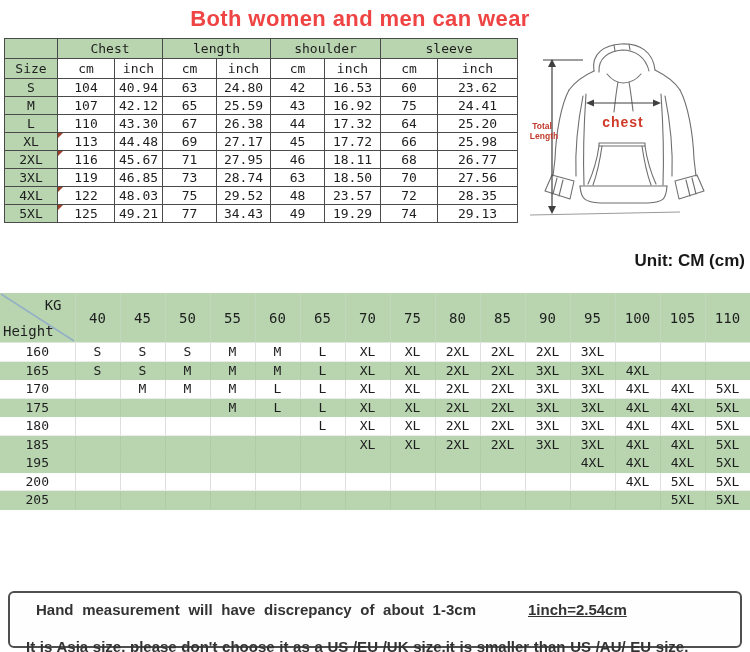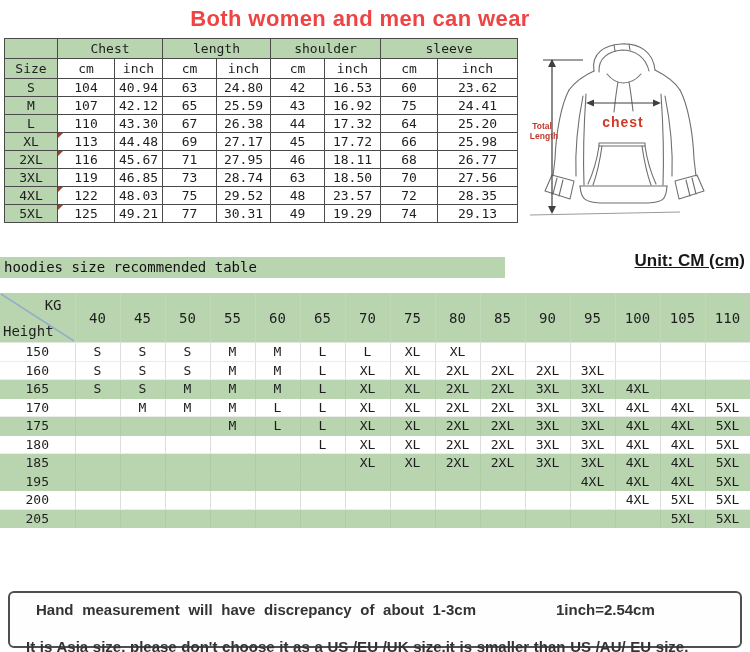--- a/index.html
+++ b/index.html
@@ -16,40 +16,40 @@
   .size-table td{border:1px solid #4a4a4a;text-align:center;padding:0;
                  font-size:13px;height:17px;color:#1e1e1e;position:relative;overflow:hidden;}
   .size-table tr.hdr td{height:19px;}
   .size-table .g{background:#b8d5b0;}
   .size-table td.note:before{content:"";position:absolute;left:0;top:0;width:0;height:0;
                  border-top:5px solid #a04028;border-right:5px solid transparent;}
 
   
   .strip{position:absolute;left:0;top:257px;width:505px;height:21px;background:#b8d5b0;
          font-size:14px;line-height:21px;padding-left:4px;box-sizing:border-box;color:#111;}
-  .unit{position:absolute;right:5px;top:251px;font:bold 17px "Liberation Sans",sans-serif;color:#181818;text-decoration:underline;}
+  .unit{position:absolute;right:5px;top:251px;font:bold 17px "Liberation Sans",sans-serif;color:#181818;}
 
   
   .matrix{position:absolute;left:0;top:293px;width:750px;}
   .matrix td{padding:0;text-align:center;font-size:13px;height:17.5px;color:#1e1e1e;
              border-right:1px solid #dedede;border-bottom:1px solid #ececec;overflow:hidden;}
   .matrix tr.mhead td{background:#b8d5b0;height:49px;font-size:14px;
              border-right:1px solid #c2d8bb;border-bottom:1px solid #dfe8dc;}
   .matrix tr.gr td{background:#b8d5b0;border-right-color:#aecba6;border-bottom-color:#b8d5b0;}
   .corner{position:relative;margin-left:16px;}
   .corner .kg{position:absolute;top:4px;right:13px;font-size:14px;}
   .corner .hh{position:absolute;bottom:3px;left:3px;font-size:14px;text-align:right;}
   .corner svg{position:absolute;left:0;top:0;}
 
   
   .footer{position:absolute;left:8px;top:591px;width:730px;height:53px;background:#fefefe;
           border:2px solid #4f4f4f;border-radius:6px;
           font:bold 15px "Liberation Sans",sans-serif;color:#333;}
   .f1{margin:8px 0 0 26px;word-spacing:4.5px;white-space:nowrap;}
-  .f1 .r{margin-left:80px;word-spacing:0;}
+  .f1 .r{margin-left:52px;word-spacing:0;text-decoration:underline;}
   .f2{margin:20px 0 0 16px;word-spacing:.5px;white-space:nowrap;}
 
   
   .hoodie{position:absolute;left:528px;top:33px;}
 </style>
 </head>
 <body>
 
 <div id="page">
 
@@ -163,21 +163,21 @@
           <td>48</td>
           <td>23.57</td>
           <td>72</td>
           <td>28.35</td>
         </tr>
         <tr>
           <td class="g">5XL</td>
           <td class="note">125</td>
           <td>49.21</td>
           <td>77</td>
-          <td>30.31</td>
+          <td>34.43</td>
           <td>49</td>
           <td>19.29</td>
           <td>74</td>
           <td>29.13</td>
         </tr>
       </tbody>
   </table>
 
   <svg class="hoodie" width="222" height="213" viewBox="0 0 222 213">
     <g stroke="#6f6f6f" fill="none" stroke-width="1.1" stroke-linecap="round" stroke-linejoin="round">
@@ -232,21 +232,20 @@
       <path d="M 62,70 L 129,70"></path>
     </g>
     <polygon points="58,70 66,66.5 66,73.5" fill="#3f3f3f"></polygon>
     <polygon points="133,70 125,66.5 125,73.5" fill="#3f3f3f"></polygon>
 
     <text x="95" y="94" text-anchor="middle" font-family="Liberation Sans, sans-serif" font-size="14" font-weight="bold" letter-spacing="1" fill="#cf3a28">chest</text>
     <text x="14" y="96" text-anchor="middle" font-family="Liberation Sans, sans-serif" font-size="8.5" font-weight="bold" fill="#c0392b">Total</text>
     <text x="16" y="106" text-anchor="middle" font-family="Liberation Sans, sans-serif" font-size="8.5" font-weight="bold" fill="#c0392b">Length</text>
   </svg>
 
-  <div class="strip">hoodies size recommended table</div>
   <div class="unit">Unit: CM (cm)</div>
 
   <table class="matrix">
     <colgroup id="matrix-cols">
         <col style="width:75px">
         <col style="width: 45px;">
         <col style="width: 45px;">
         <col style="width: 45px;">
         <col style="width: 45px;">
         <col style="width: 45px;">
@@ -282,38 +281,20 @@
           <td>85</td>
           <td>90</td>
           <td>95</td>
           <td>100</td>
           <td>105</td>
           <td>110</td>
         </tr>
     </tbody>
     <tbody id="matrix-body">
         <tr>
-          <td>150</td>
-          <td>S</td>
-          <td>S</td>
-          <td>S</td>
-          <td>M</td>
-          <td>M</td>
-          <td>L</td>
-          <td>L</td>
-          <td>XL</td>
-          <td>XL</td>
-          <td></td>
-          <td></td>
-          <td></td>
-          <td></td>
-          <td></td>
-          <td></td>
-        </tr>
-        <tr>
           <td>160</td>
           <td>S</td>
           <td>S</td>
           <td>S</td>
           <td>M</td>
           <td>M</td>
           <td>L</td>
           <td>XL</td>
           <td>XL</td>
           <td>2XL</td>

